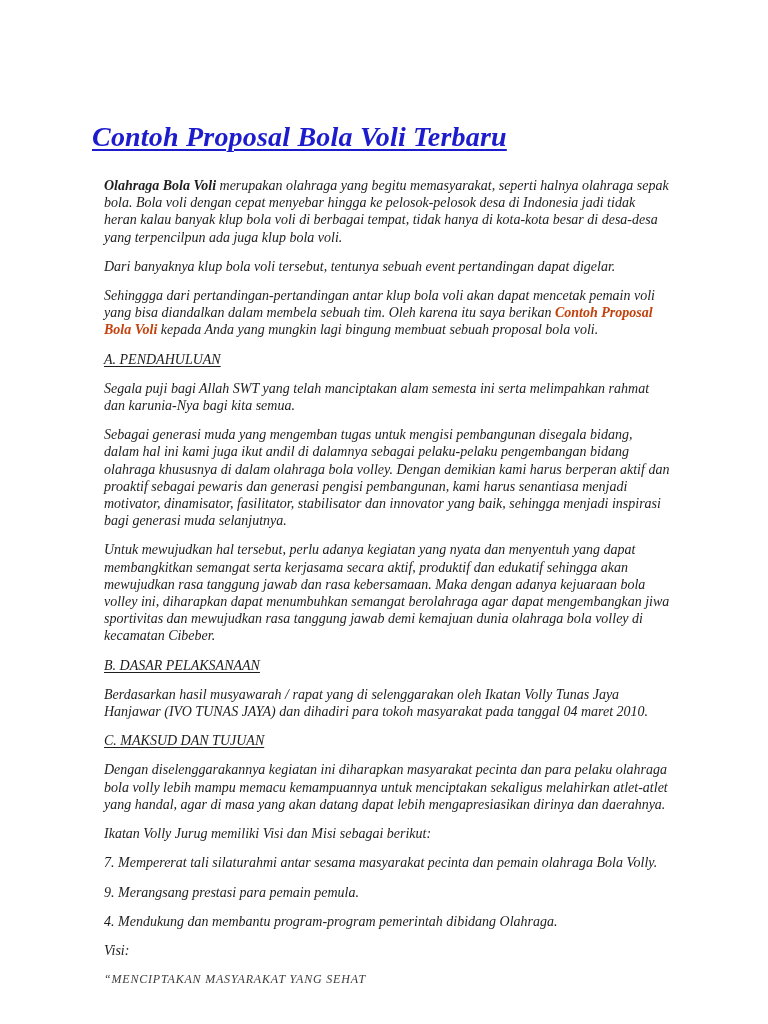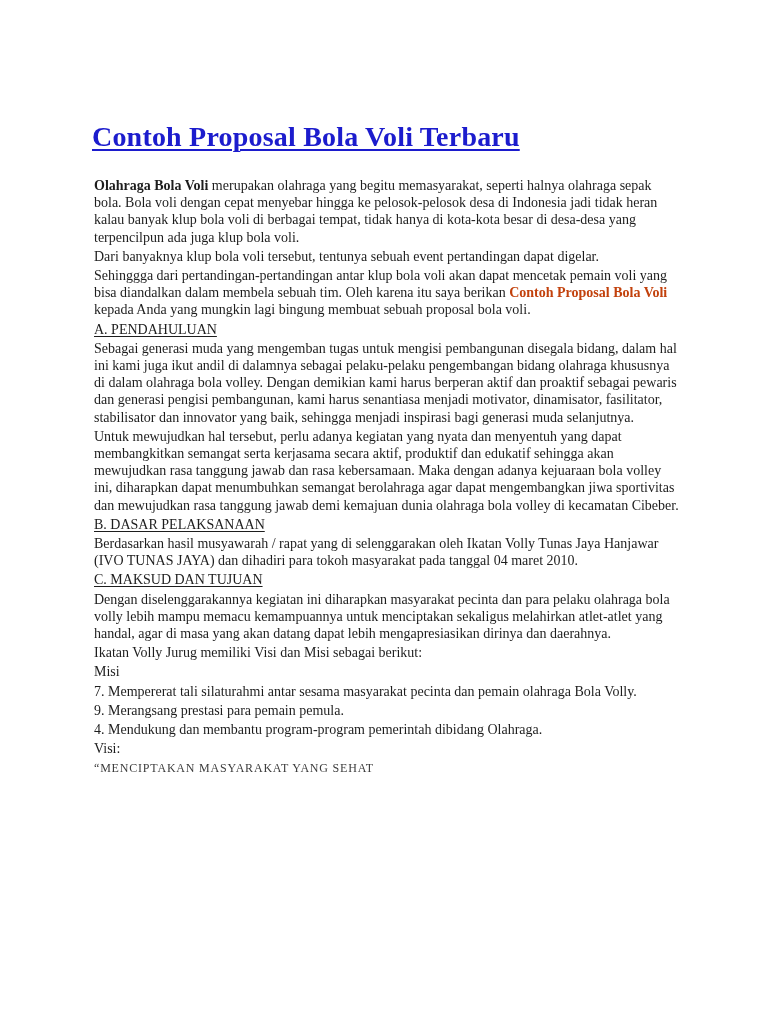--- a/index.html
+++ b/index.html
@@ -10,39 +10,40 @@
   .page {
     position: relative;
     width: 768px;
     height: 1024px;
     background: #ffffff;
     box-sizing: border-box;
     padding: 120px 86px 0 92px;
     overflow: hidden;
     font-family: "Liberation Serif", "DejaVu Serif", serif;
     color: #1d1d1d;
+    font-style: italic;
   }
   .doc-title {
     margin: 0 0 23px 0;
     font-size: 28px;
     line-height: 34px;
     font-weight: bold;
     color: #1c1ccd;
     text-decoration: underline;
     text-decoration-thickness: 2px;
     text-underline-offset: 3px;
     letter-spacing: 0.2px;
   }
   .doc-body {
     width: 590px;
     font-size: 14px;
     line-height: 17.2px;
   }
   .doc-body p {
-    margin: 2px;
+    margin: 12px;
   }
   .hd {
     text-decoration: underline;
     text-underline-offset: 2px;
   }
   .lead-bold {
     font-weight: bold;
   }
   .doclink {
     font-weight: bold;
@@ -66,37 +67,37 @@
   <div class="doc-body">
 
     <p><span class="lead-bold">Olahraga Bola Voli</span><span> merupakan olahraga yang begitu memasyarakat, seperti halnya olahraga sepak bola. Bola voli dengan cepat menyebar hingga ke pelosok-pelosok desa di Indonesia jadi tidak heran kalau banyak klup bola voli di berbagai tempat, tidak hanya di kota-kota besar di desa-desa yang terpencilpun ada juga klup bola voli.</span></p>
 
     <p>Dari banyaknya klup bola voli tersebut, tentunya sebuah event pertandingan dapat digelar.</p>
 
     <p><span>Sehinggga dari pertandingan-pertandingan antar klup bola voli akan dapat mencetak pemain voli yang bisa diandalkan dalam membela sebuah tim. Oleh karena itu saya berikan </span><a class="doclink">Contoh Proposal Bola Voli</a><span> kepada Anda yang mungkin lagi bingung membuat sebuah proposal bola voli.</span></p>
 
     <p class="hd">A. PENDAHULUAN</p>
 
+    <p>Segala puji bagi Allah SWT yang telah manciptakan alam semesta ini serta melimpahkan rahmat dan karunia-Nya bagi kita semua.</p>
 
     <p>Sebagai generasi muda yang mengemban tugas untuk mengisi pembangunan disegala bidang, dalam hal ini kami juga ikut andil di dalamnya sebagai pelaku-pelaku pengembangan bidang olahraga khususnya di dalam olahraga bola volley. Dengan demikian kami harus berperan aktif dan proaktif sebagai pewaris dan generasi pengisi pembangunan, kami harus senantiasa menjadi motivator, dinamisator, fasilitator, stabilisator dan innovator yang baik, sehingga menjadi inspirasi bagi generasi muda selanjutnya.</p>
 
     <p>Untuk mewujudkan hal tersebut, perlu adanya kegiatan yang nyata dan menyentuh yang dapat membangkitkan semangat serta kerjasama secara aktif, produktif dan edukatif sehingga akan mewujudkan rasa tanggung jawab dan rasa kebersamaan. Maka dengan adanya kejuaraan bola volley ini, diharapkan dapat menumbuhkan semangat berolahraga agar dapat mengembangkan jiwa sportivitas dan mewujudkan rasa tanggung jawab demi kemajuan dunia olahraga bola volley di kecamatan Cibeber.</p>
 
     <p class="hd">B. DASAR PELAKSANAAN</p>
 
     <p>Berdasarkan hasil musyawarah / rapat yang di selenggarakan oleh Ikatan Volly Tunas Jaya Hanjawar (IVO TUNAS JAYA) dan dihadiri para tokoh masyarakat pada tanggal 04 maret 2010.</p>
 
     <p class="hd">C. MAKSUD DAN TUJUAN</p>
 
     <p>Dengan diselenggarakannya kegiatan ini diharapkan masyarakat pecinta dan para pelaku olahraga bola volly lebih mampu memacu kemampuannya untuk menciptakan sekaligus melahirkan atlet-atlet yang handal, agar di masa yang akan datang dapat lebih mengapresiasikan dirinya dan daerahnya.</p>
 
 
     <p>Ikatan Volly Jurug memiliki Visi dan Misi sebagai berikut:</p>
 
-    <p>Misi</p>
 
     <div>
       <p>7. Mempererat tali silaturahmi antar sesama masyarakat pecinta dan pemain olahraga Bola Volly.</p>
       <p>9. Merangsang prestasi para pemain pemula.</p>
       <p>4. Mendukung dan membantu program-program pemerintah dibidang Olahraga.</p>
     </div>
 
     <p>Visi:</p>
 
     <p class="visi">“MENCIPTAKAN MASYARAKAT YANG SEHAT</p>

